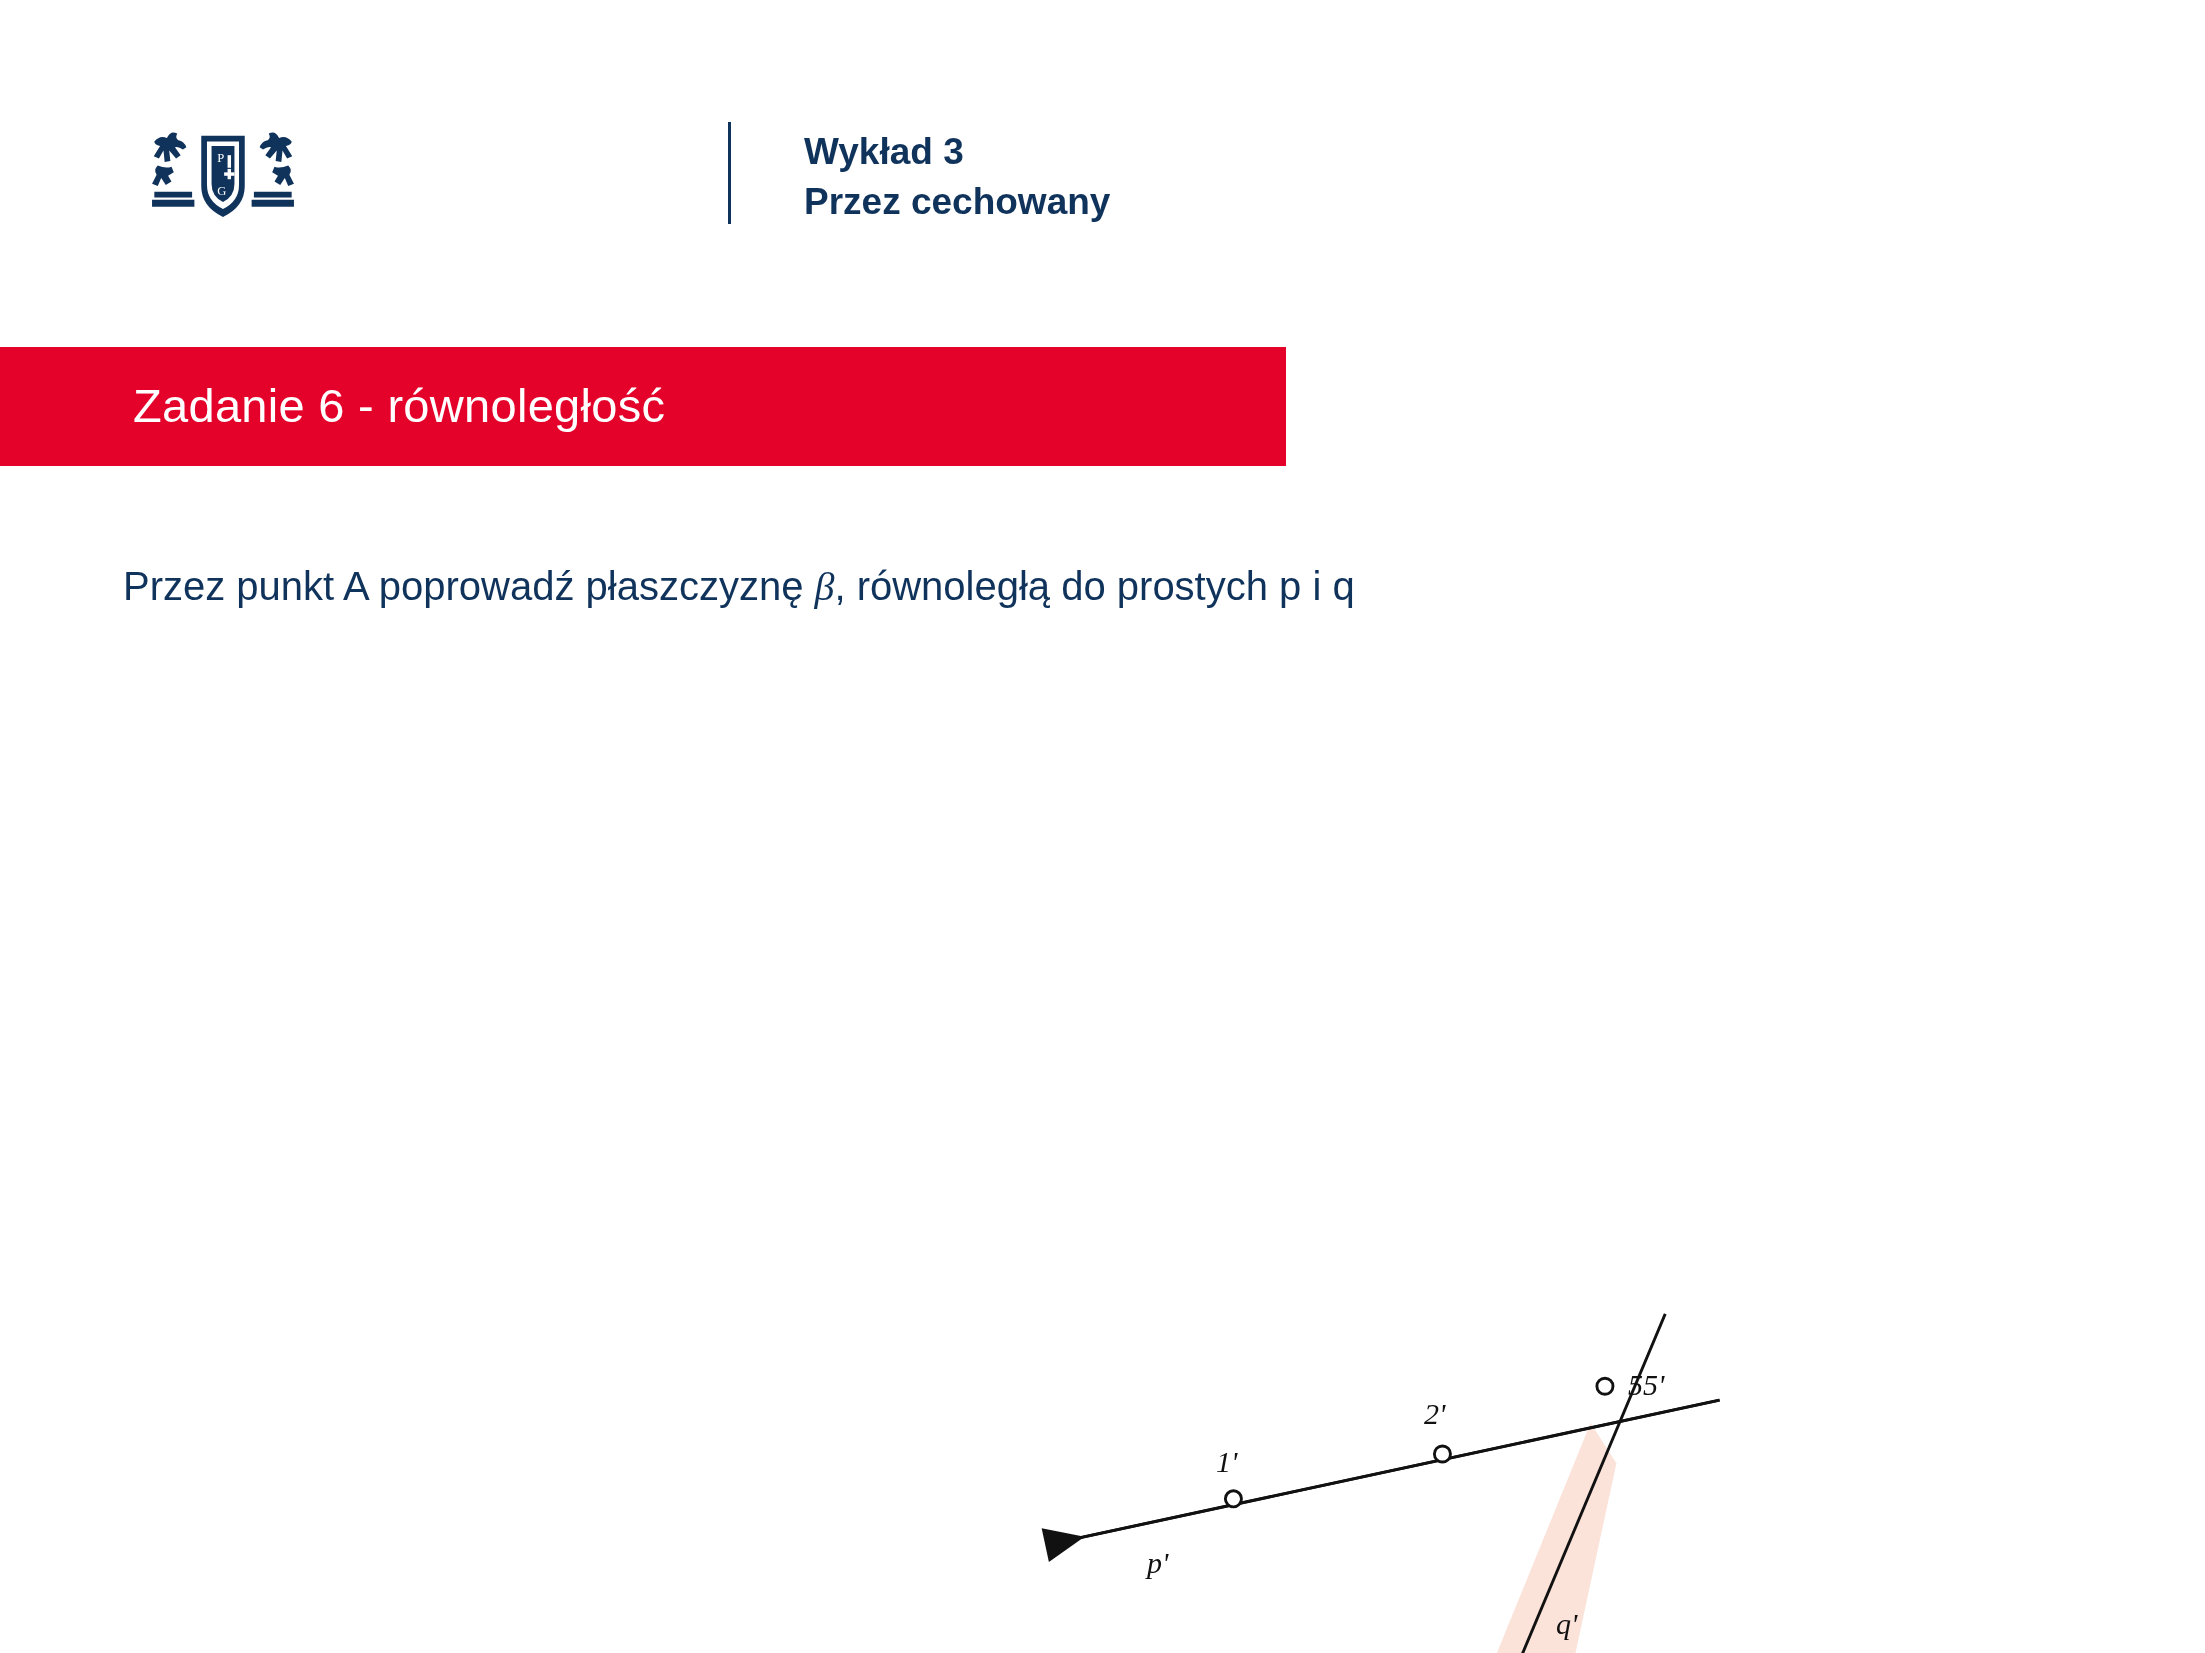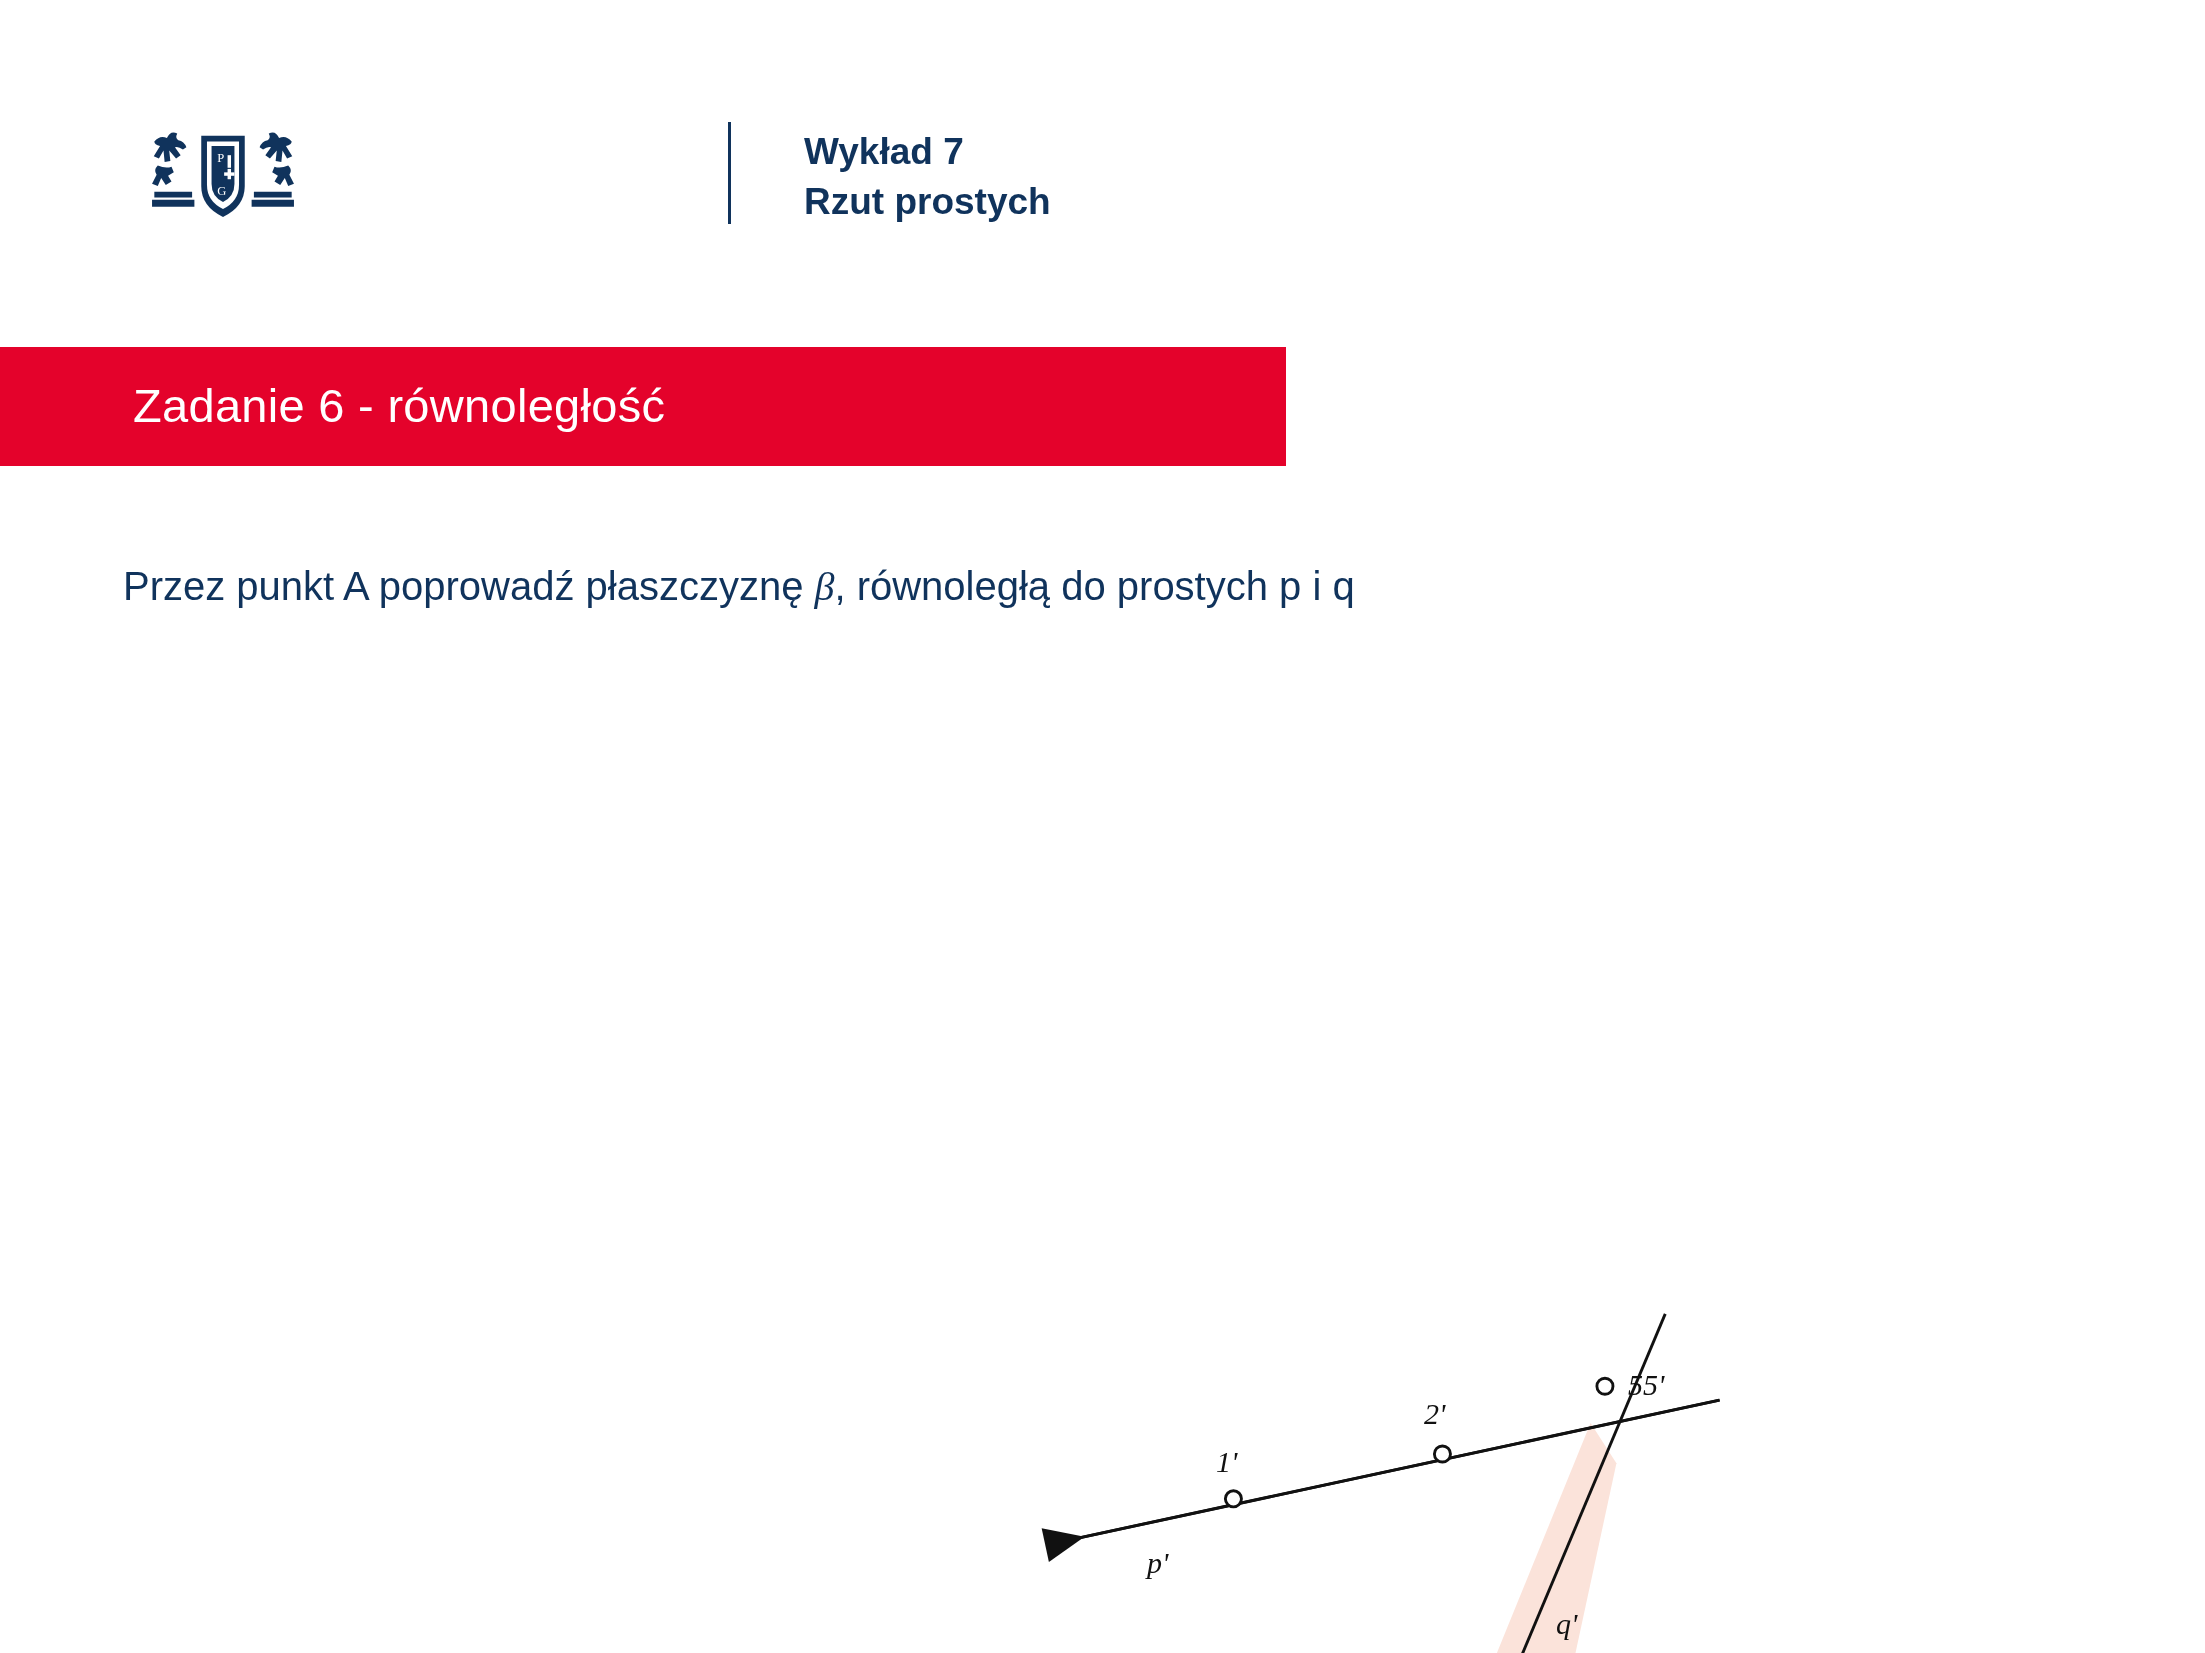--- a/index.html
+++ b/index.html
@@ -146,22 +146,22 @@
         <rect x="158" y="82" width="6" height="18" fill="#ffffff"></rect>
       </svg>
     </div>
     <div>
     </div>
   </div>
 
   <div class="divider"></div>
 
   <div class="lecture-title">
-    <div>Wykład 7</div>
-    <div>Rzut prostych</div>
+    <div>Wykład 3</div>
+    <div>Przez cechowany</div>
   </div>
 </div>
 
 <div class="banner"></div>
 <div class="banner-text">Zadanie 6 - równoległość</div>
 
 <div class="task-text"><span>Przez punkt A poprowadź płaszczyznę </span><span class="beta">β</span><span>, równoległą do prostych p i q</span></div>
 
 <div class="figure">
 

